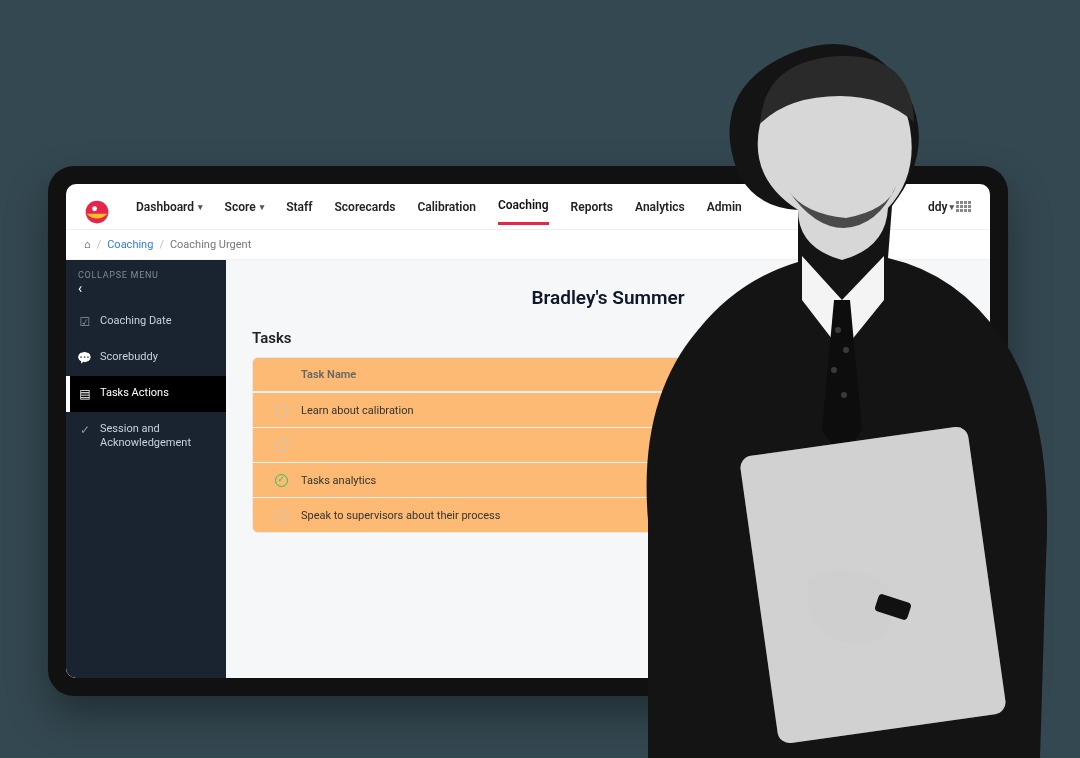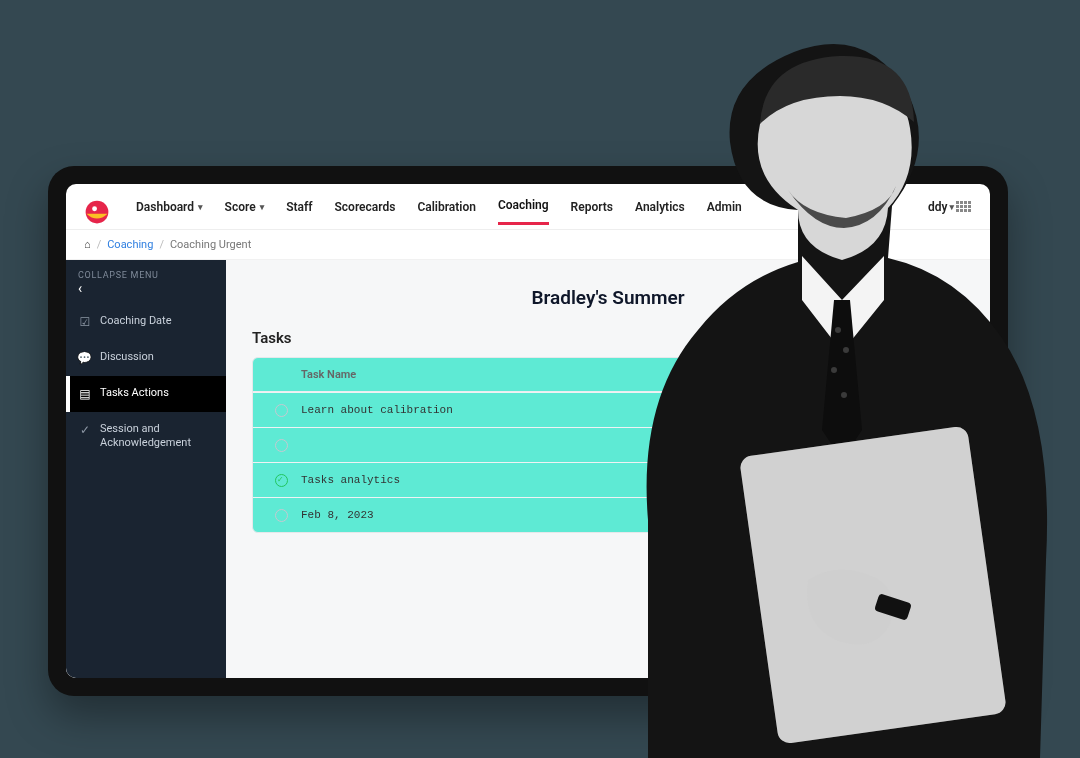--- a/index.html
+++ b/index.html
@@ -97,31 +97,31 @@
     text-align:center;
     font-size:19px;
     font-weight:600;
     color:#0f172a;
     margin: 6px 0 20px 0;
   }
   .section-title{
     font-size:15px; font-weight:600; color:#222; margin-bottom:10px;
   }
   .table{
-    background:#5eead4; border:1px solid #e6e8eb; border-radius:6px;
+    background:#fdba74; border:1px solid #e6e8eb; border-radius:6px;
     font-size:11px; color:#333;
   }
   .thead, .trow{
     display:grid;
     grid-template-columns: 40px 1fr 110px 90px;
     align-items:center;
     padding: 10px 8px;
   }
   .thead{ color:#666; font-weight:600; border-bottom:1px solid #eceef0; }
-  .trow{ border-top:1px solid #f1f2f4;font-family:Liberation Mono, monospace; }
+  .trow{ border-top:1px solid #f1f2f4; }
   .cell-status{ display:flex; justify-content:center; }
   .circle{
     width:13px; height:13px; border:1.5px solid #c4c9d0; border-radius:50%;
   }
   .circle.done{ border-color:#22c55e; position:relative; }
   .circle.done::after{
     content:"✓"; color:#22c55e; font-size:9px; position:absolute; left:2px; top:-1px;
   }
   .badge{
     display:inline-block;
@@ -194,21 +194,21 @@
           <span>COLLAPSE MENU</span>
           <span class="chev">‹</span>
         </div>
         <div id="sb-items">
             <div class="sb-item">
               <span class="ic">☑</span>
               <span>Coaching Date</span>
             </div>
             <div class="sb-item">
               <span class="ic">💬</span>
-              <span>Discussion</span>
+              <span>Scorebuddy</span>
             </div>
             <div class="sb-item active">
               <span class="ic">▤</span>
               <span>Tasks Actions</span>
             </div>
             <div class="sb-item">
               <span class="ic">✓</span>
               <span>Session and Acknowledgement</span>
             </div>
           </div>
@@ -245,20 +245,21 @@
                   <span class="circle done"></span>
                 </span>
                 <span>Tasks analytics</span>
                 <span></span>
                 <span><span class="badge b-high">High</span></span>
               </div>
               <div class="trow">
                 <span class="cell-status">
                   <span class="circle"></span>
                 </span>
+                <span>Speak to supervisors about their process</span>
                 <span>Feb 8, 2023</span>
                 <span><span class="badge b-medium">Medium</span></span>
               </div>
             </div>
         </div>
       </div>
     </div>
 
   </div>
 </div>

